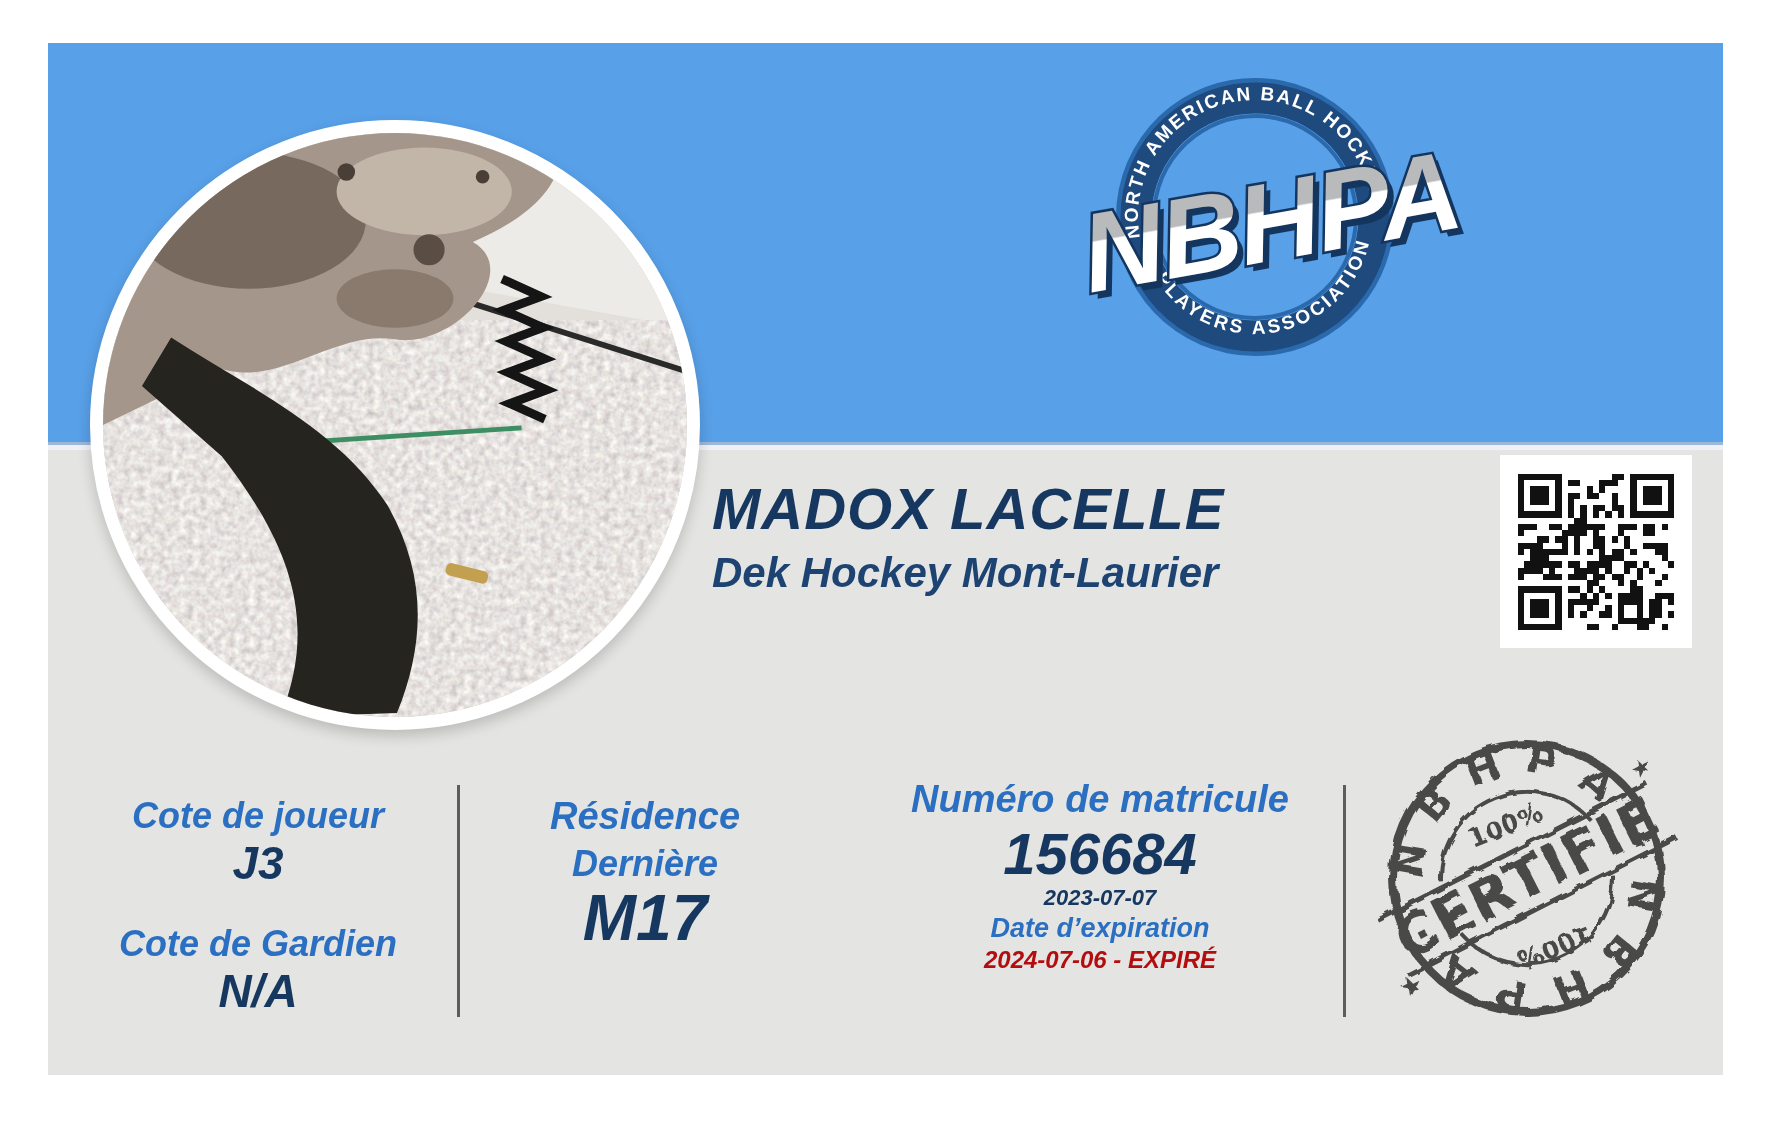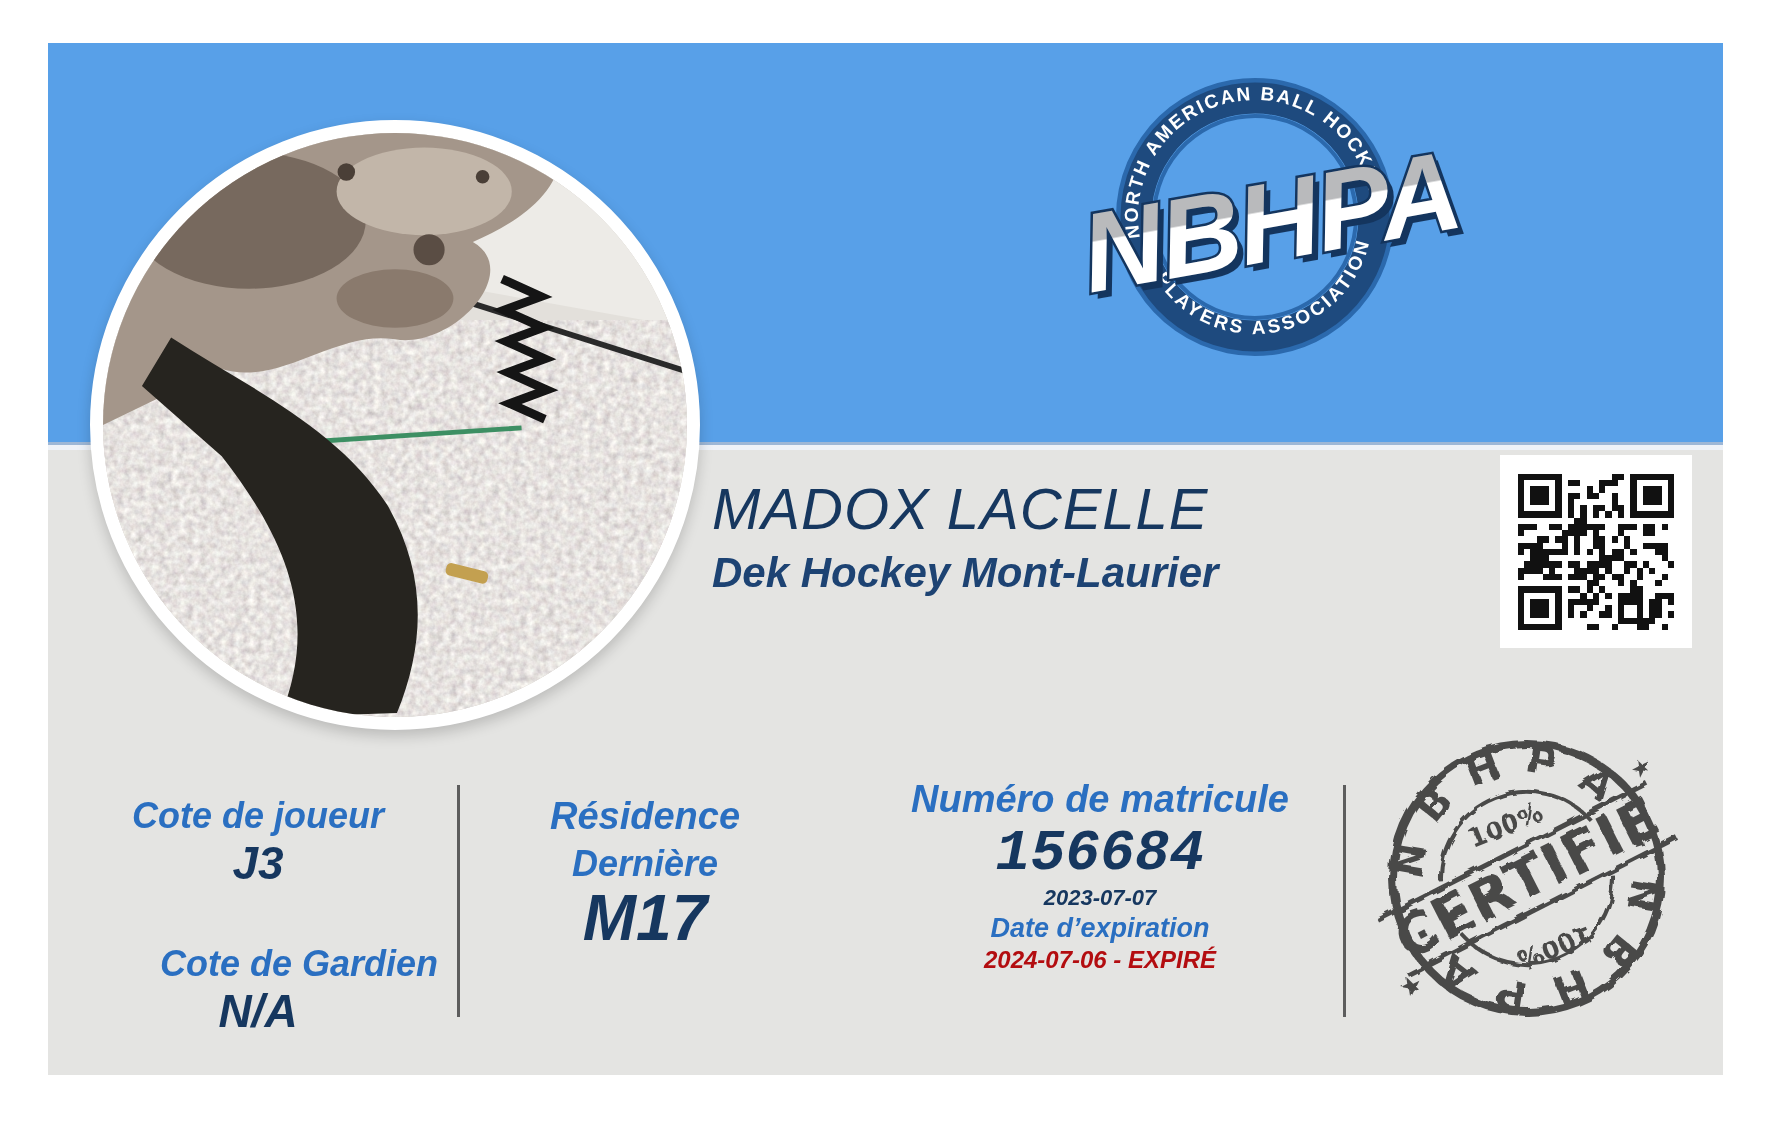--- a/index.html
+++ b/index.html
@@ -12,44 +12,44 @@
 
   
   .photo{position:absolute;left:42px;top:77px;width:610px;height:610px;border-radius:50%;
          background:#cfc8c2;border:13px solid #ffffff;box-sizing:border-box;
          box-shadow:0 6px 14px rgba(0,0,0,.18);overflow:hidden;}
   .photo svg{display:block;width:100%;height:100%;}
 
   .logo-svg{position:absolute;left:967px;top:4px;width:480px;height:340px;overflow:visible;}
 
   .identity{position:absolute;left:664px;top:437px;width:760px;}
-  .player-name{font-size:58px;line-height:1;font-weight:normal;font-style:italic;
+  .player-name{font-size:58px;line-height:1;font-weight:bold;font-style:italic;
                color:#16375f;letter-spacing:1px;}
   .team-name{font-size:42px;line-height:1;font-weight:bold;font-style:italic;
              color:#1d4373;margin-top:14px;}
 
   .qr-box{position:absolute;left:1452px;top:412px;width:192px;height:193px;background:#ffffff;
           display:flex;align-items:center;justify-content:center;}
   .qr-box svg{width:156px;height:156px;}
 
   .info-col{position:absolute;text-align:center;}
   .col1{left:30px;top:752px;width:360px;}
   .col2{left:437px;top:752px;width:320px;}
   .col3{left:812px;top:735px;width:480px;}
   .lbl{font-weight:bold;font-style:italic;color:#2a6fc1;}
   .val{font-weight:bold;font-style:italic;color:#16375f;}
   .lbl.f36{font-size:36px;line-height:1.15;}
   .lbl.f38{font-size:38px;line-height:1.15;}
   .lbl.f27{font-size:27px;line-height:1.25;}
   .val.f46{font-size:46px;line-height:1.1;margin-top:2px;}
   .val.f31s{font-size:31px;line-height:1.2;margin-top:4px;}
   .val.f76{font-size:64px;line-height:1;margin-top:2px;}
-  .val.f58{font-size:58px;line-height:1.1;margin-top:0;font-family:Liberation Mono, monospace;}
+  .val.f58{font-size:58px;line-height:1.1;margin-top:0;}
   .val.f31{font-size:22px;line-height:1.2;}
-  .gap38{margin-top:54px;text-align:right;}
+  .gap38{margin-top:34px;}
   .gap14{margin-top:14px;}
   .expired{font-size:24px;line-height:1.2;font-weight:bold;font-style:italic;color:#b30d10;}
 
   .divider{position:absolute;top:742px;width:3px;height:232px;background:#454545;opacity:.85;}
   .div1{left:409px;}
   .div2{left:1295px;}
 
   .stamp-svg{position:absolute;left:1319px;top:675px;width:320px;height:320px;overflow:visible;}
 </style>
 </head>

